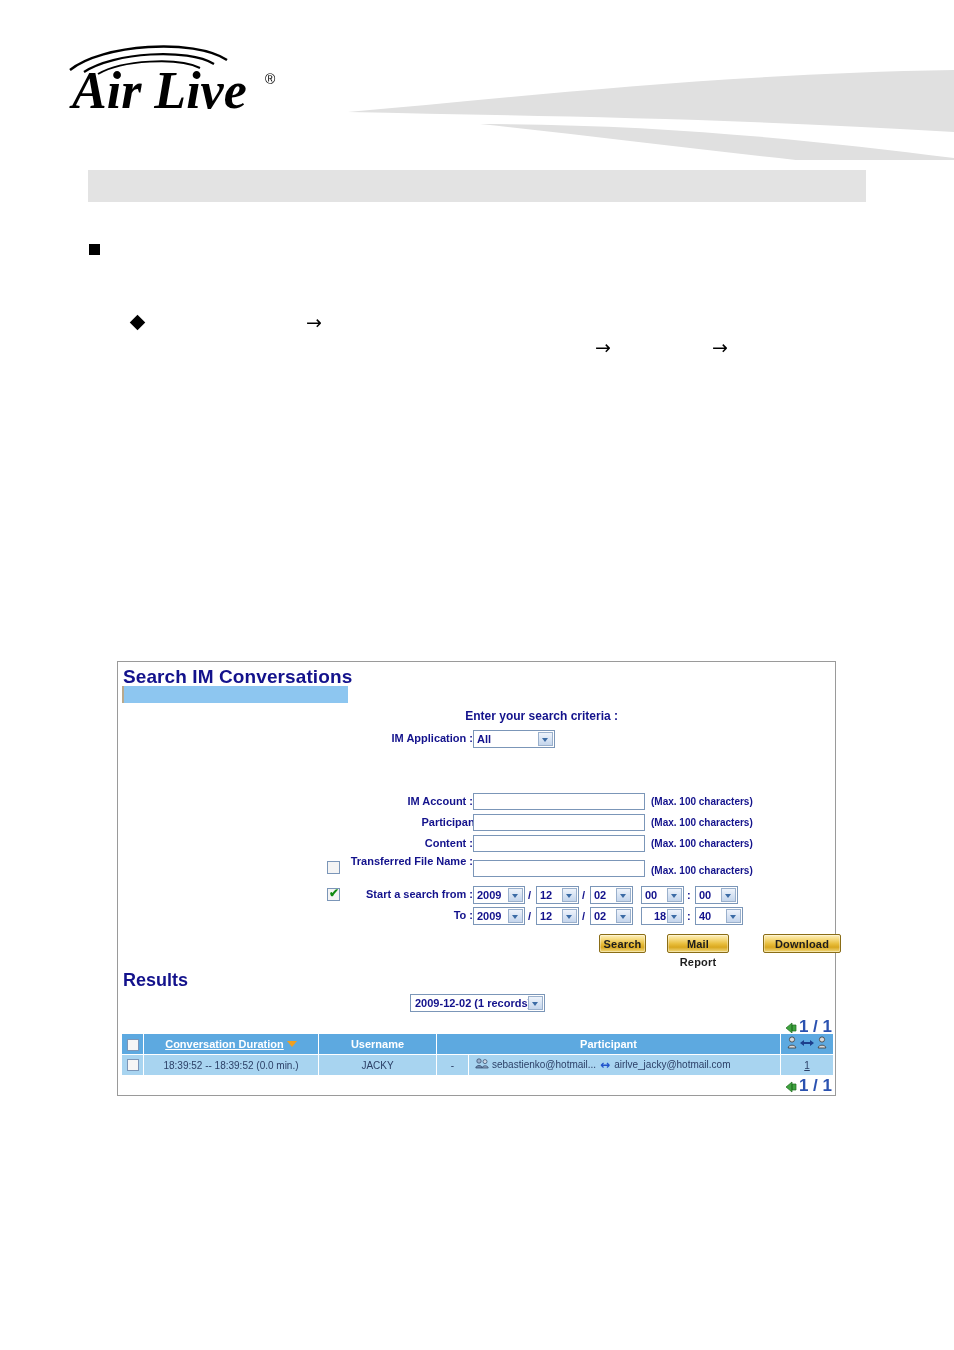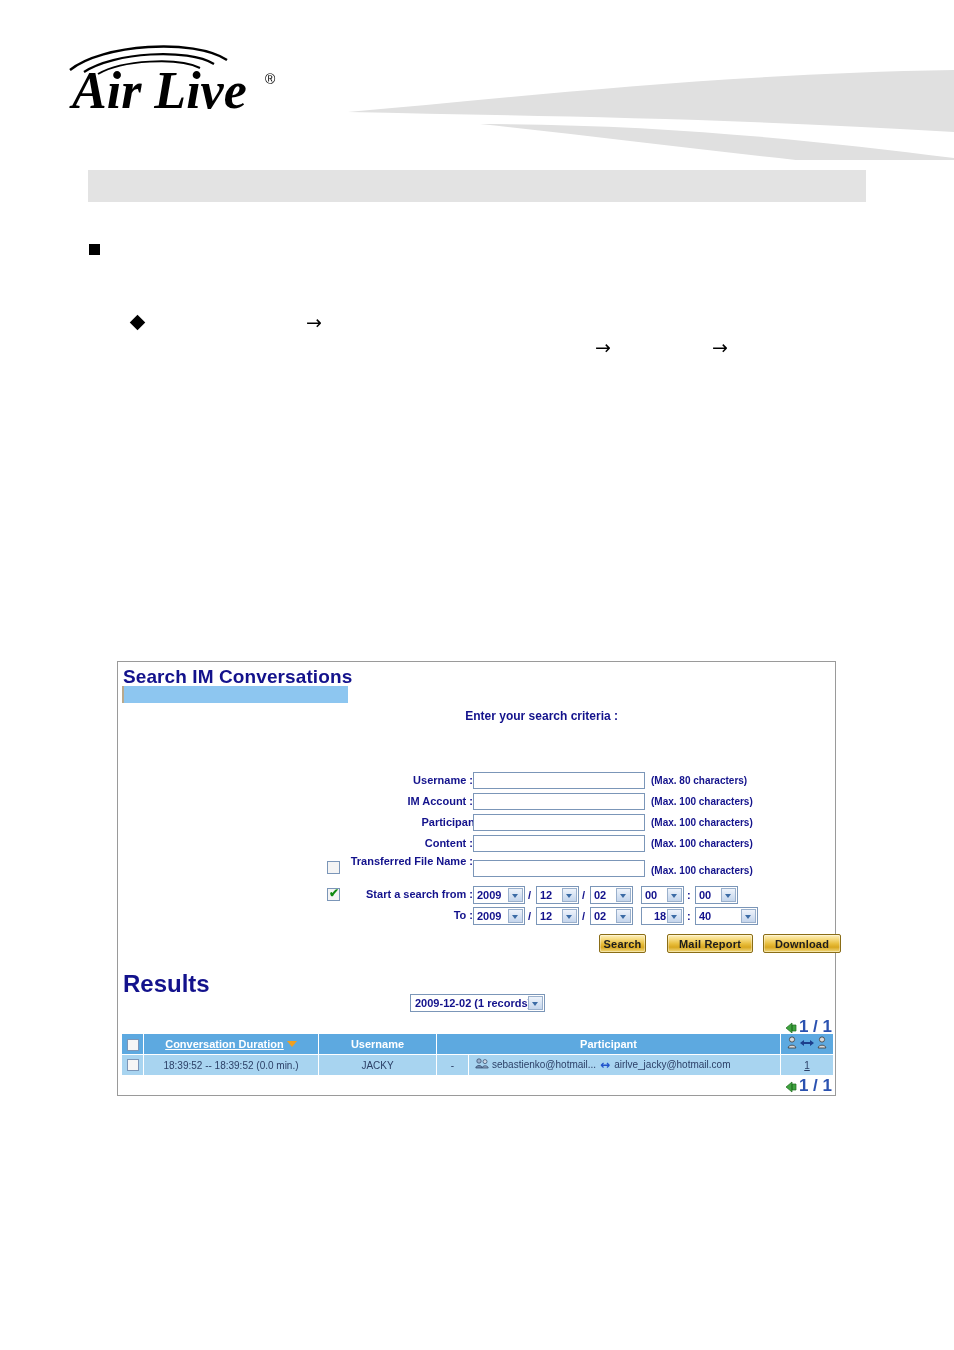--- a/index.html
+++ b/index.html
@@ -198,21 +198,21 @@
     text-align: center;
     line-height: 18px;
     box-sizing: border-box;
     letter-spacing: .2px;
   }
 
   
   #results-title {
     position: absolute;
     left: 5px; top: 308px;
-    font-size: 24px;
+    font-size: 18px;
     font-weight: bold;
     color: #13128c;
   }
   #records-select {
     position: absolute;
     left: 292px; top: 332px;
     width: 135px; height: 18px;
     border: 1px solid #7b96b8;
     background: #ffffff;
     box-sizing: border-box;
@@ -357,27 +357,29 @@
 <div class="arrow-glyph" style="left:595px; top:338px;">→</div>
 <div class="arrow-glyph" style="left:712px; top:338px;">→</div>
 
 <div id="panel">
 
   <div class="panel-title">Search IM Conversations</div>
   <div class="blue-underbar"></div>
 
   <div id="criteria-heading">Enter your search criteria :</div>
 
-
-
-  <div class="form-row" style="top:110px; width:600px;">
-    <div class="f-label" style="right:385px;">Username :</div>
-    <div class="f-input" style="left:215px; width:172px;"></div>
-    <div class="f-hint" style="left:393px;">(Max. 80 characters)</div>
-  </div>
+  <div class="form-row" style="top:68px; width:600px;">
+    <div class="f-label" style="right:385px;">IM Application :</div>
+    <div class="f-select" style="left:215px; width:82px;">
+      <span>All</span>
+      <span class="arrowbox"></span>
+    </div>
+  </div>
+
+
 
   <div class="form-row" style="top:131px; width:600px;">
     <div class="f-label" style="right:385px;">IM Account :</div>
     <div class="f-input" style="left:215px; width:172px;"></div>
     <div class="f-hint" style="left:393px;">(Max. 100 characters)</div>
   </div>
 
   <div class="form-row" style="top:152px; width:600px;">
     <div class="f-label" style="right:373px;">Participant :</div>
     <div class="f-input" style="left:215px; width:172px;"></div>
@@ -441,28 +443,28 @@
     <div class="sep" style="left:324px;">/</div>
     <div class="f-select" style="left:332px; width:43px;">
       <span>02</span>
       <span class="arrowbox"></span>
     </div>
     <div class="f-select" style="left:383px; width:43px;padding-left:12px;">
       <span>18</span>
       <span class="arrowbox"></span>
     </div>
     <div class="sep" style="left:429px;">:</div>
-    <div class="f-select" style="left:437px; width:63px;">
+    <div class="f-select" style="left:437px; width:48px;">
       <span>40</span>
       <span class="arrowbox"></span>
     </div>
   </div>
 
   <div class="gold-btn" style="left:481px; top:272px; width:47px;">Search</div>
-  <div class="gold-btn" style="left:549px; top:272px; width:86px;">Mail Report</div>
+  <div class="gold-btn" style="left:549px; top:272px; width:62px;">Mail Report</div>
   <div class="gold-btn" style="left:645px; top:272px; width:78px;">Download</div>
 
   <div id="results-title">Results</div>
 
   <div id="records-select">
     <span>2009-12-02 (1 records)</span>
     <span class="arrowbox"></span>
   </div>
 
   <div class="pager" style="top:355px;">

